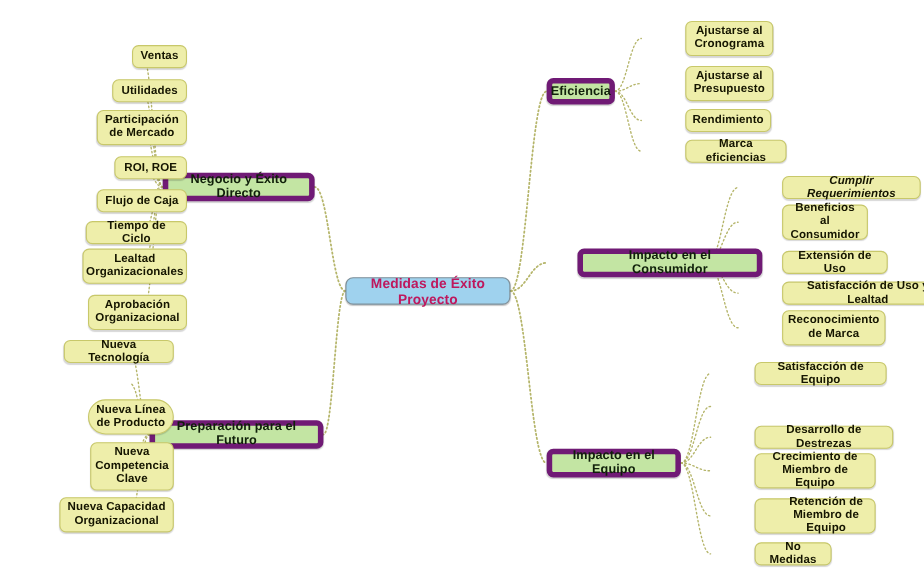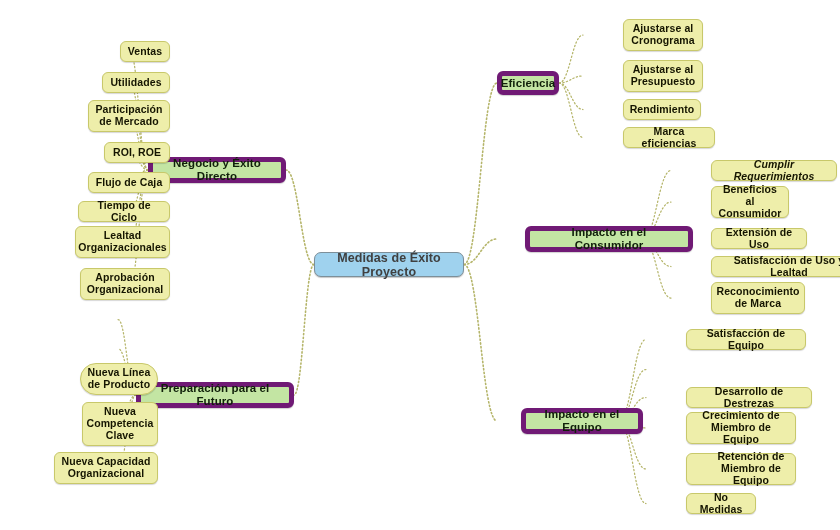--- a/index.html
+++ b/index.html
@@ -36,21 +36,21 @@
     letter-spacing: 0.1px;
     color: #111111;
     padding: 2px 6px;
     white-space: pre-line;
   }
   .node.central {
     background: #9fd2ee;
     border: 1px solid #7d8f99;
     border-radius: 7px;
     font-size: 12.5px;
-    color: #404040;
+    color: #be185d;
     box-shadow: 0 1px 1px rgba(0,0,0,0.22);
   }
   .node.branch {
     background: #c3e5a3;
     border: 5px solid #701a75;
     font-size: 11.5px;
     color: #10200a;
     box-shadow: 0 1px 1px rgba(0,0,0,0.18);
   }
   .node.leaf {
@@ -108,20 +108,21 @@
     <div class="node leaf" style="left: 48px; top: 100px; width: 82px; height: 32px;">Participación
 de Mercado</div>
     <div class="node leaf" style="left: 64px; top: 142px; width: 66px; height: 21px;">ROI, ROE</div>
     <div class="node leaf" style="left: 48px; top: 172px; width: 82px; height: 21px;">Flujo de Caja</div>
     <div class="node leaf" style="left: 38px; top: 201px; width: 92px; height: 21px;">Tiempo de Ciclo</div>
     <div class="node leaf" style="left: 35px; top: 226px; width: 95px; height: 32px;">Lealtad
 Organizacionales</div>
     <div class="node leaf" style="left: 40px; top: 268px; width: 90px; height: 32px;">Aprobación
 Organizacional</div>
     <div class="node branch" style="left: 136px; top: 382px; width: 158px; height: 26px;">Preparación para el Futuro</div>
+    <div class="node leaf" style="left: 18px; top: 309px; width: 100px; height: 21px;">Nueva Tecnología</div>
     <div class="node leaf" style="left: 40px; top: 363px; width: 78px; height: 32px; border-radius: 16px;">Nueva Línea
 de Producto</div>
     <div class="node leaf" style="left: 42px; top: 402px; width: 76px; height: 44px;">Nueva
 Competencia
 Clave</div>
     <div class="node leaf" style="left: 14px; top: 452px; width: 104px; height: 32px;">Nueva Capacidad
 Organizacional</div>
     <div class="node branch" style="left: 497px; top: 71px; width: 62px; height: 24px;">Eficiencia</div>
     <div class="node leaf" style="left: 583px; top: 19px; width: 80px; height: 32px;">Ajustarse al
 Cronograma</div>
@@ -130,21 +131,21 @@
     <div class="node leaf" style="left: 583px; top: 99px; width: 78px; height: 21px;">Rendimiento</div>
     <div class="node leaf" style="left: 583px; top: 127px; width: 92px; height: 21px;">Marca eficiencias</div>
     <div class="node branch" style="left: 497px; top: 226px; width: 168px; height: 26px; margin-left: 28px;">Impacto en el Consumidor</div>
     <div class="node leaf" style="left: 671px; top: 160px; width: 126px; height: 21px; font-style: italic;">Cumplir Requerimientos</div>
     <div class="node leaf" style="left: 671px; top: 186px; width: 78px; height: 32px;">Beneficios al
 Consumidor</div>
     <div class="node leaf" style="left: 671px; top: 228px; width: 96px; height: 21px;">Extensión de Uso</div>
     <div class="node leaf" style="left: 671px; top: 256px; width: 156px; height: 21px;">Satisfacción de Uso y Lealtad</div>
     <div class="node leaf" style="left: 671px; top: 282px; width: 94px; height: 32px;">Reconocimiento
 de Marca</div>
-    <div class="node branch" style="left: 497px; top: 408px; width: 122px; height: 26px; margin-left: 24px;">Impacto en el Equipo</div>
+    <div class="node branch" style="left: 497px; top: 408px; width: 122px; height: 26px;">Impacto en el Equipo</div>
     <div class="node leaf" style="left: 646px; top: 329px; width: 120px; height: 21px;">Satisfacción de Equipo</div>
     <div class="node leaf" style="left: 646px; top: 387px; width: 126px; height: 21px;">Desarrollo de Destrezas</div>
     <div class="node leaf" style="left: 646px; top: 412px; width: 110px; height: 32px;">Crecimiento de
 Miembro de Equipo</div>
     <div class="node leaf" style="left: 646px; top: 453px; width: 110px; height: 32px; padding-left: 26px;">Retención de
 Miembro de Equipo</div>
     <div class="node leaf" style="left: 646px; top: 493px; width: 70px; height: 21px;">No Medidas</div>
   </div>
 
 </body></html>

